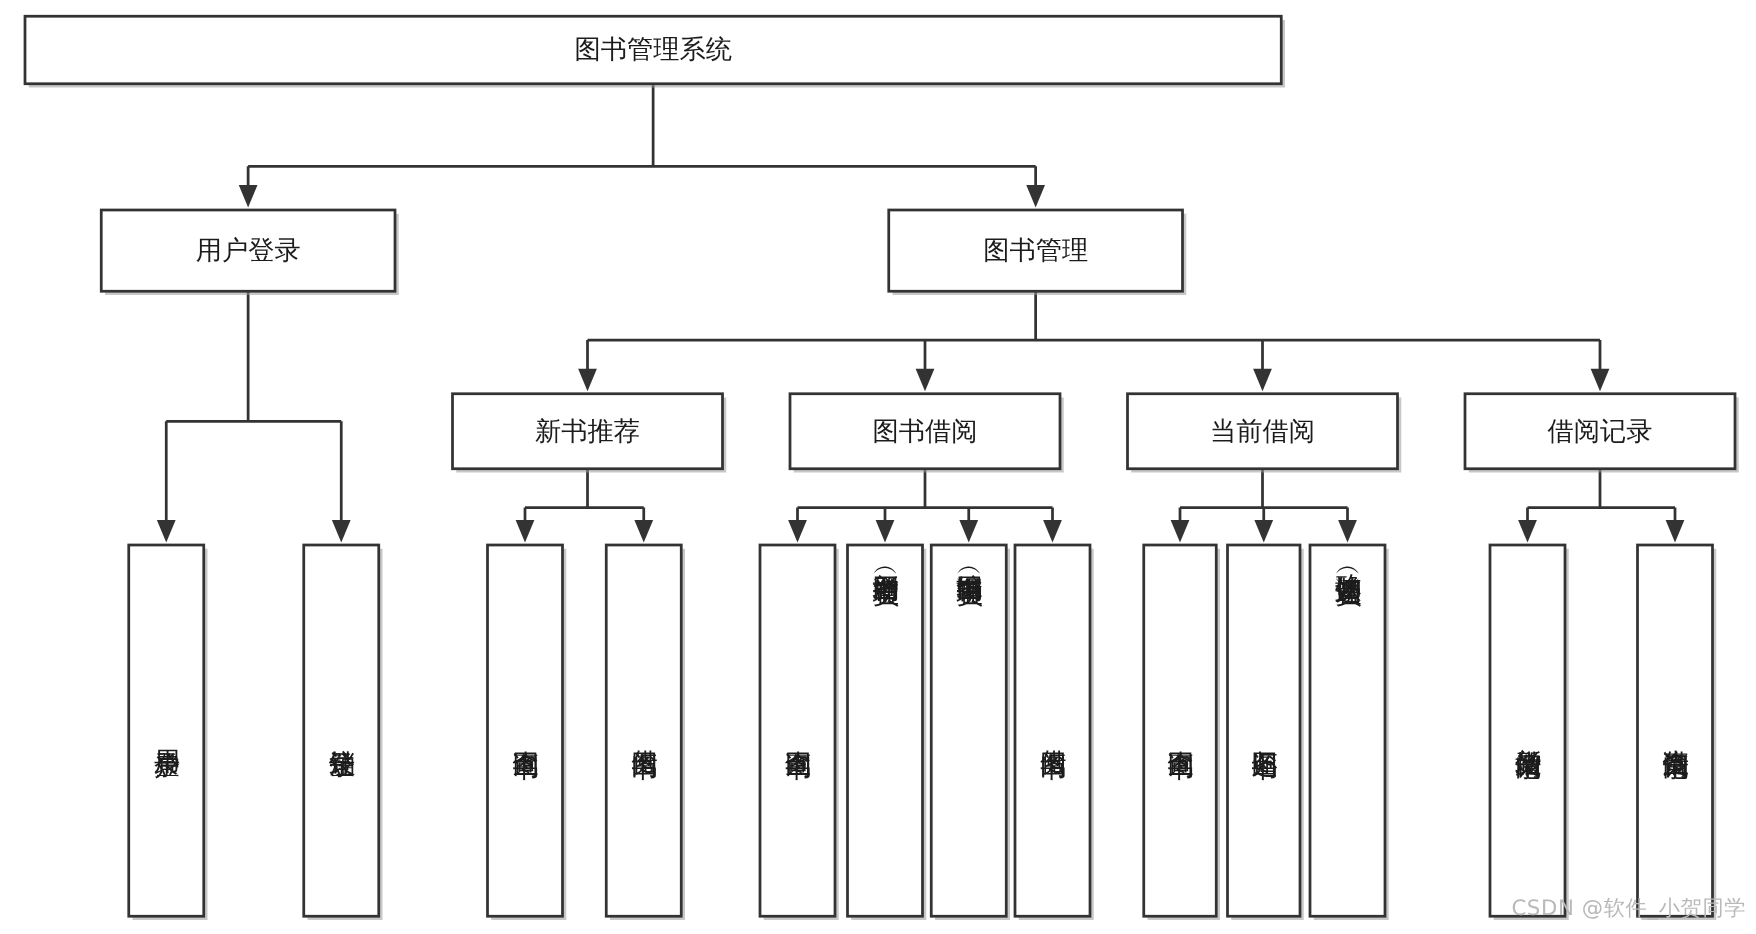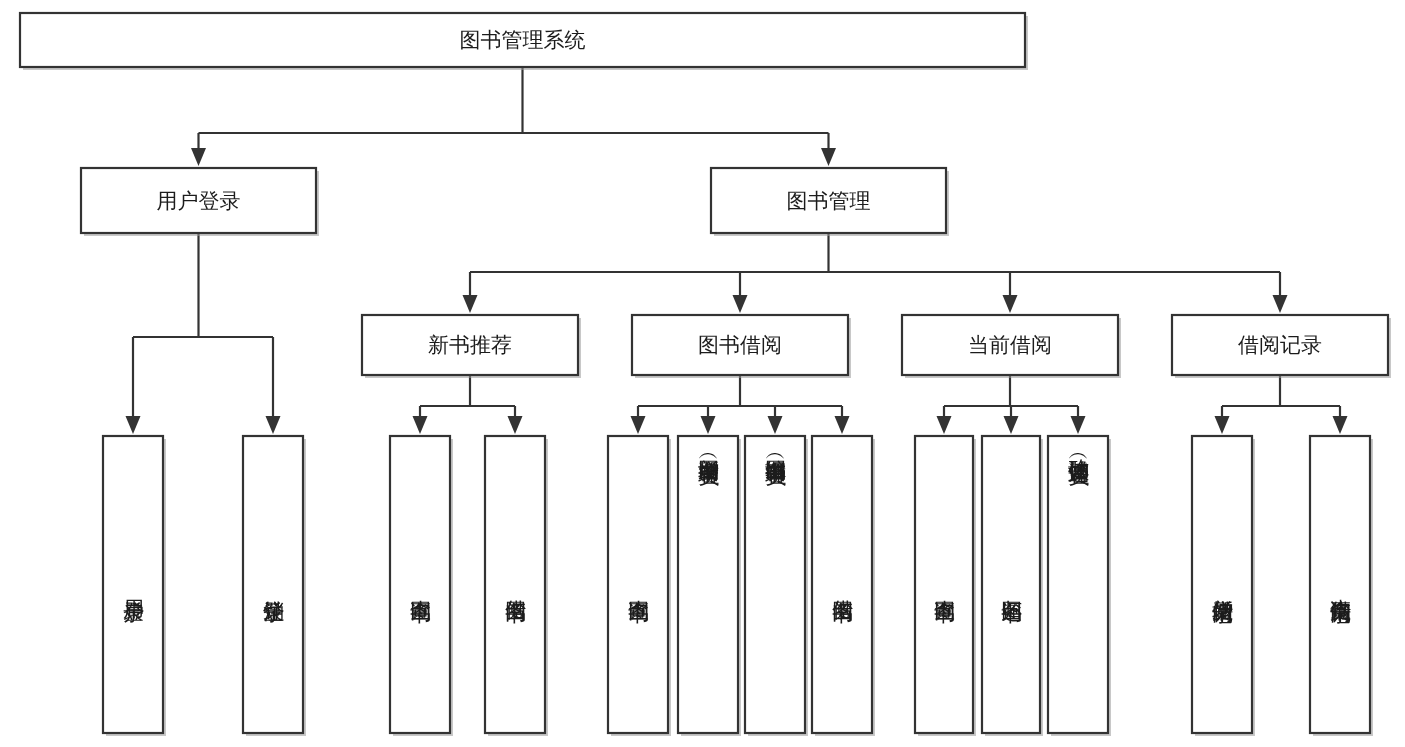--- a/index.html
+++ b/index.html
@@ -284,13 +284,14 @@
         <span class="node-label-v" style="padding-top: 6px;">确认归还（管理员）</span>
       </div>
       <div class="node-label-v-wrap" style="left: 1192px; width: 60px; height: 297px; top: 436px; align-items: center;">
         <span class="node-label-v">新增借阅记录</span>
       </div>
       <div class="node-label-v-wrap" style="left: 1310px; width: 60px; height: 297px; top: 436px; align-items: center;">
         <span class="node-label-v">查询借阅记录</span>
       </div>
     </div>
 
+  <div class="watermark">CSDN @软件_小贺同学</div>
 </div>
 
 </body></html>

